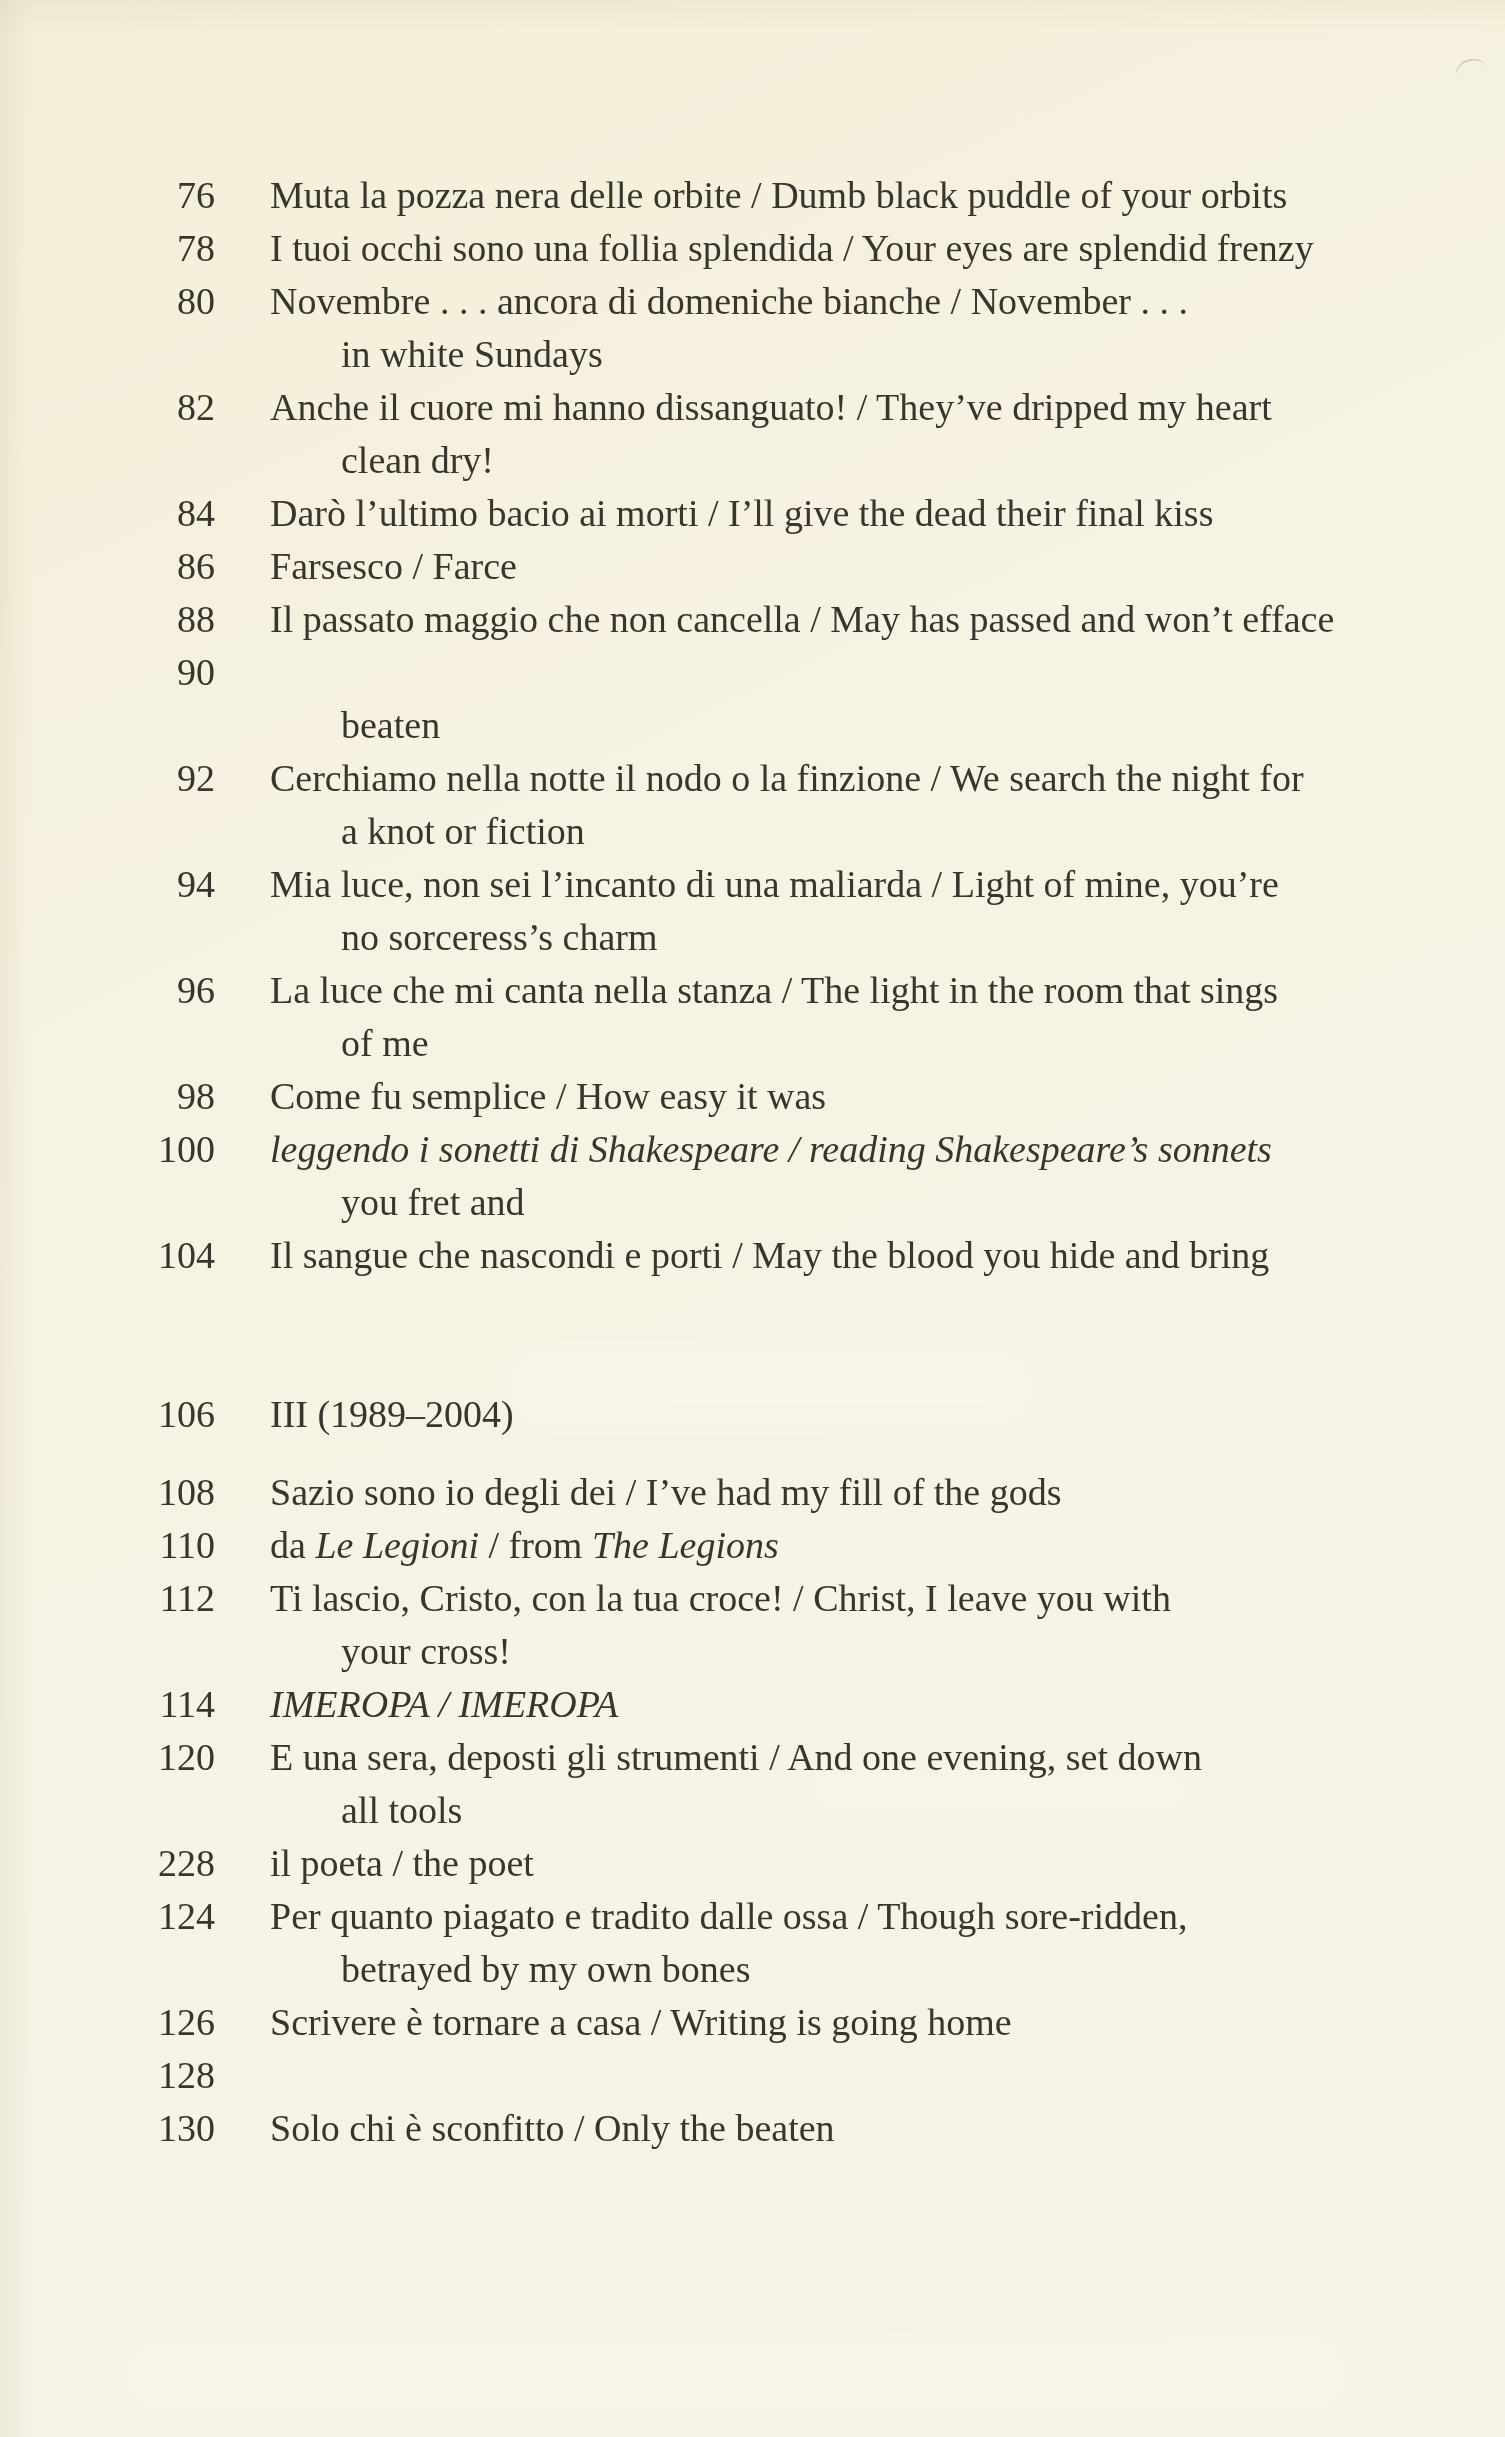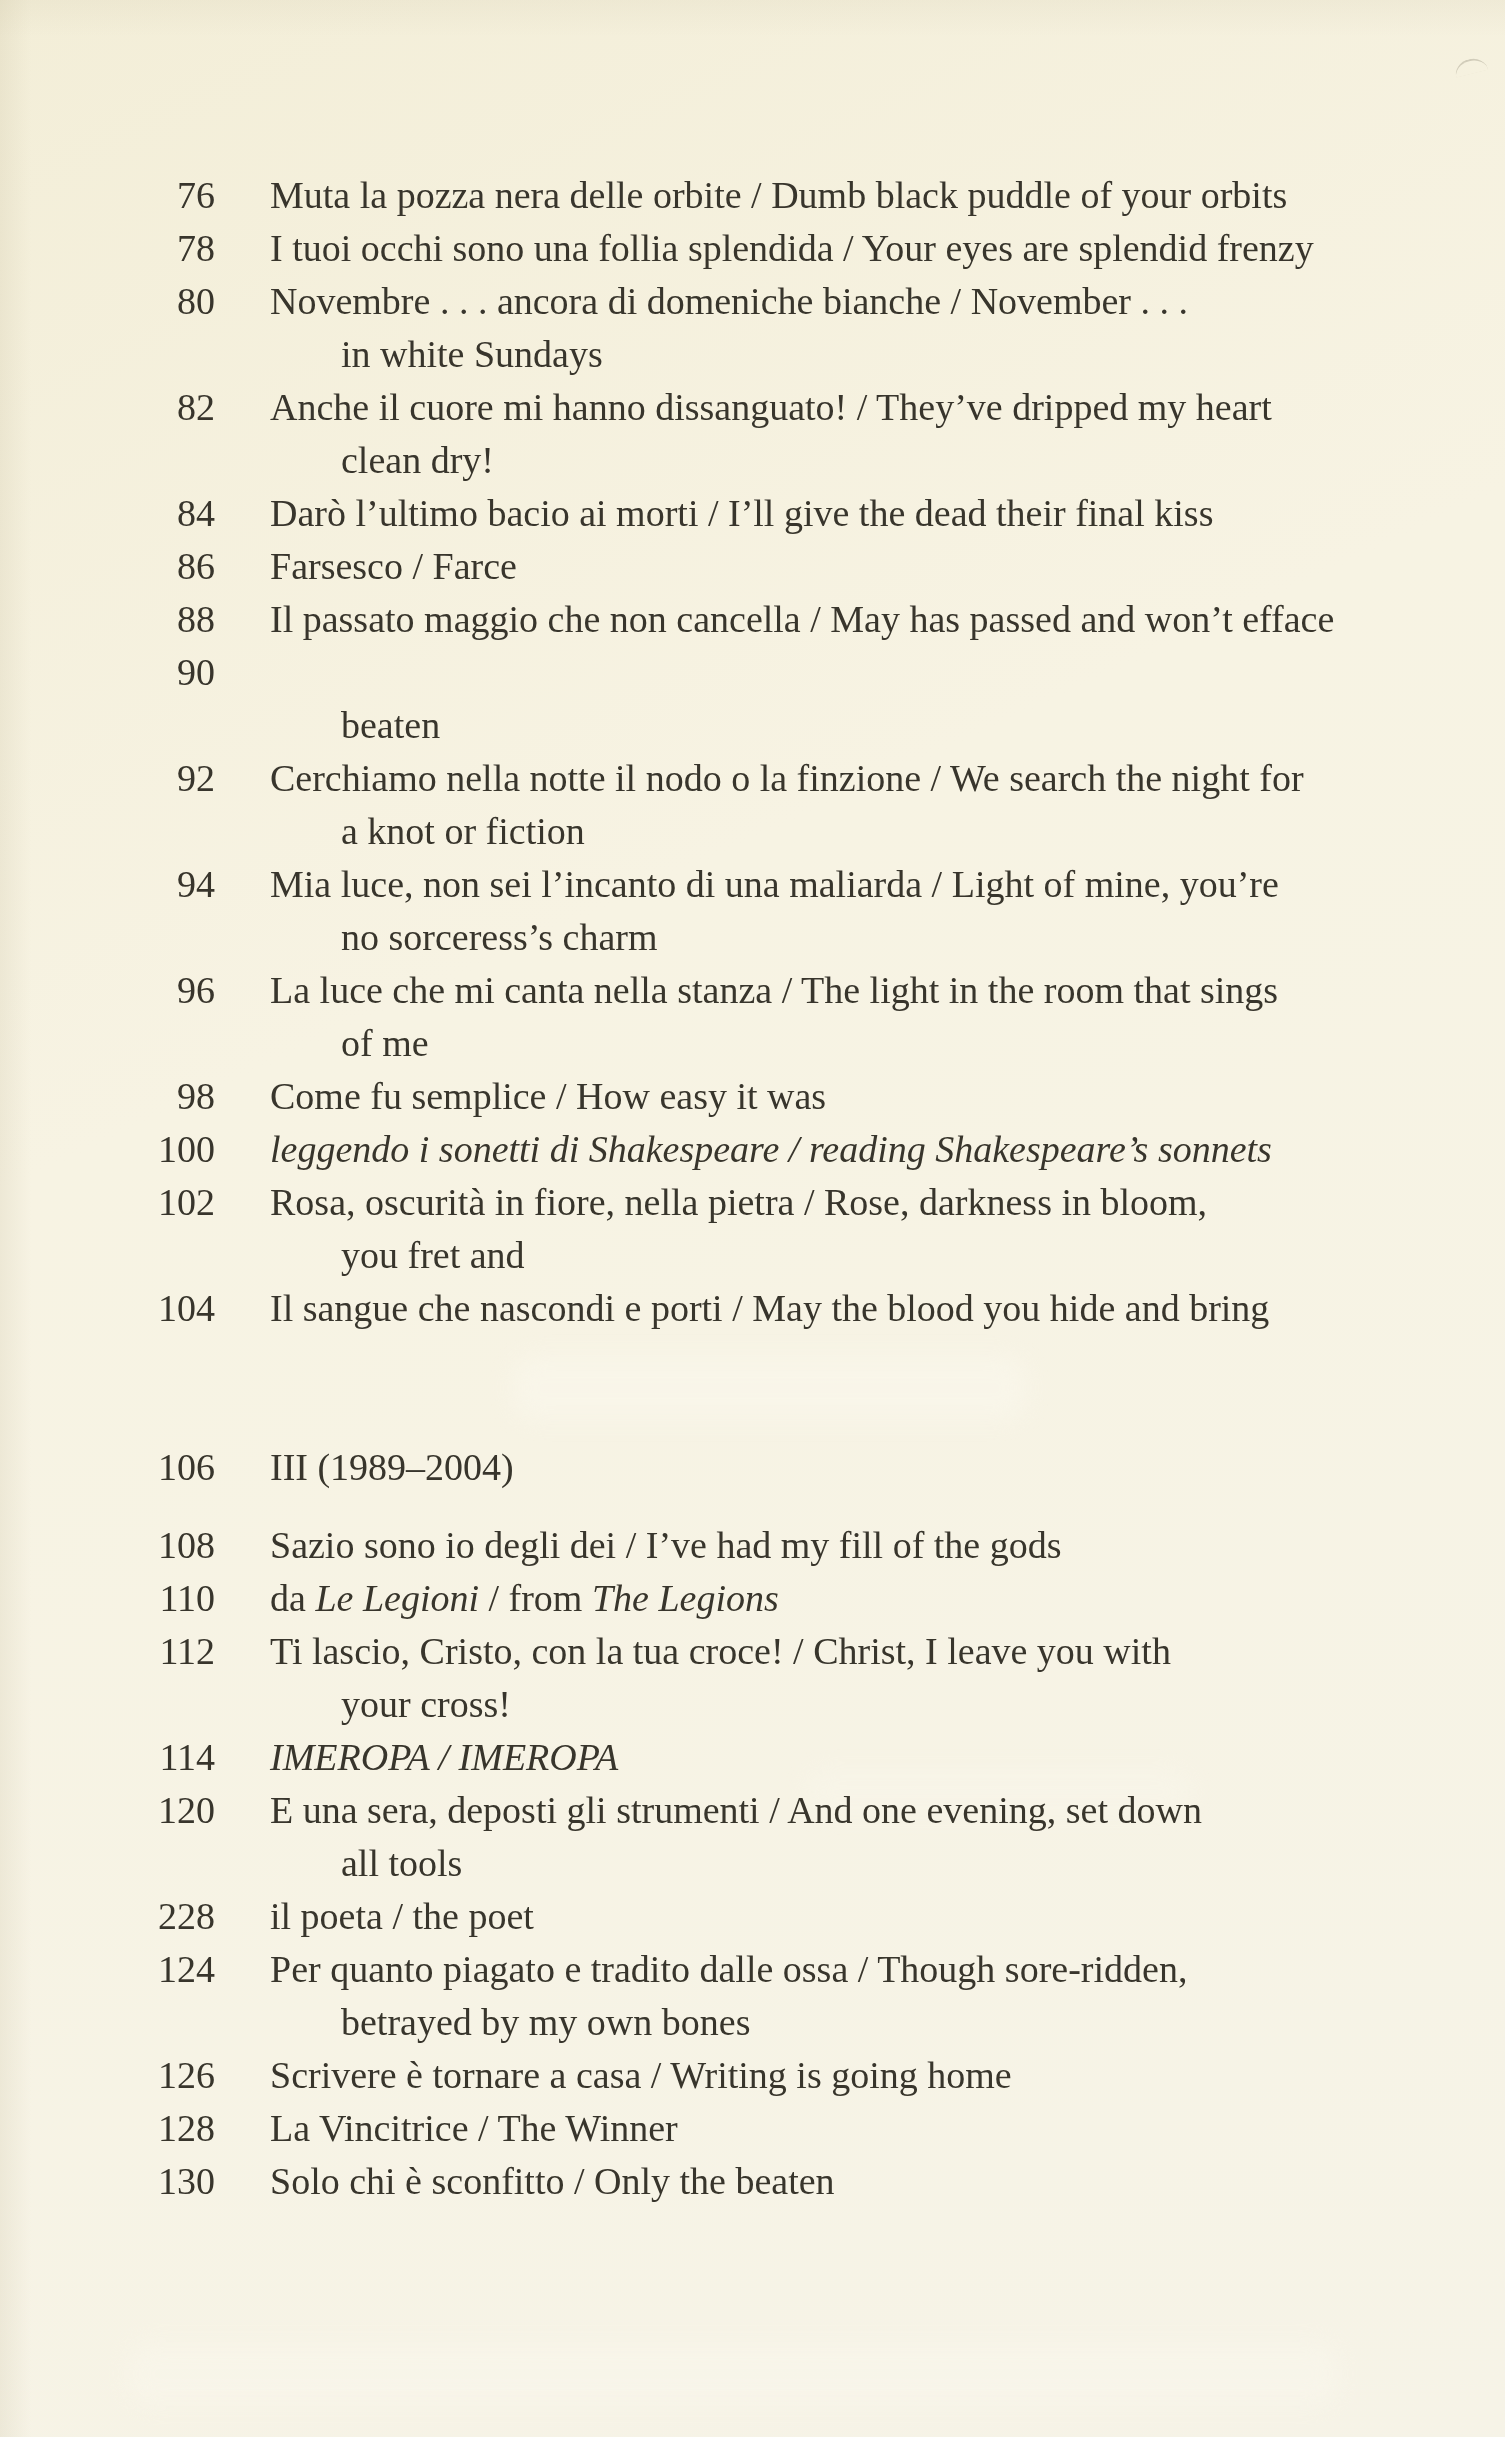--- a/index.html
+++ b/index.html
@@ -119,24 +119,20 @@
         <span class="title"><span class="ro">of me</span></span>
       </div>
       <div class="row">
         <span class="num">98</span>
         <span class="title"><span class="ro">Come fu semplice / How easy it was</span></span>
       </div>
       <div class="row">
         <span class="num">100</span>
         <span class="title"><span class="it">leggendo i sonetti di Shakespeare / reading Shakespeare’s sonnets</span></span>
       </div>
-      <div class="row">
-        <span class="num">102</span>
-        <span class="title"><span class="ro">Rosa, oscurità in fiore, nella pietra / Rose, darkness in bloom,</span></span>
-      </div>
       <div class="row cont">
         <span class="num"></span>
         <span class="title"><span class="ro">you fret and</span></span>
       </div>
       <div class="row">
         <span class="num">104</span>
         <span class="title"><span class="ro">Il sangue che nascondi e porti / May the blood you hide and bring</span></span>
       </div>
       <div class="row gap-section">
         <span class="num">106</span>
@@ -181,21 +177,20 @@
       <div class="row cont">
         <span class="num"></span>
         <span class="title"><span class="ro">betrayed by my own bones</span></span>
       </div>
       <div class="row">
         <span class="num">126</span>
         <span class="title"><span class="ro">Scrivere è tornare a casa / Writing is going home</span></span>
       </div>
       <div class="row">
         <span class="num">128</span>
-        <span class="title"><span class="ro">La Vincitrice / The Winner</span></span>
       </div>
       <div class="row">
         <span class="num">130</span>
         <span class="title"><span class="ro">Solo chi è sconfitto / Only the beaten</span></span>
       </div>
     </div>
 </div>
 
 
 </body></html>

